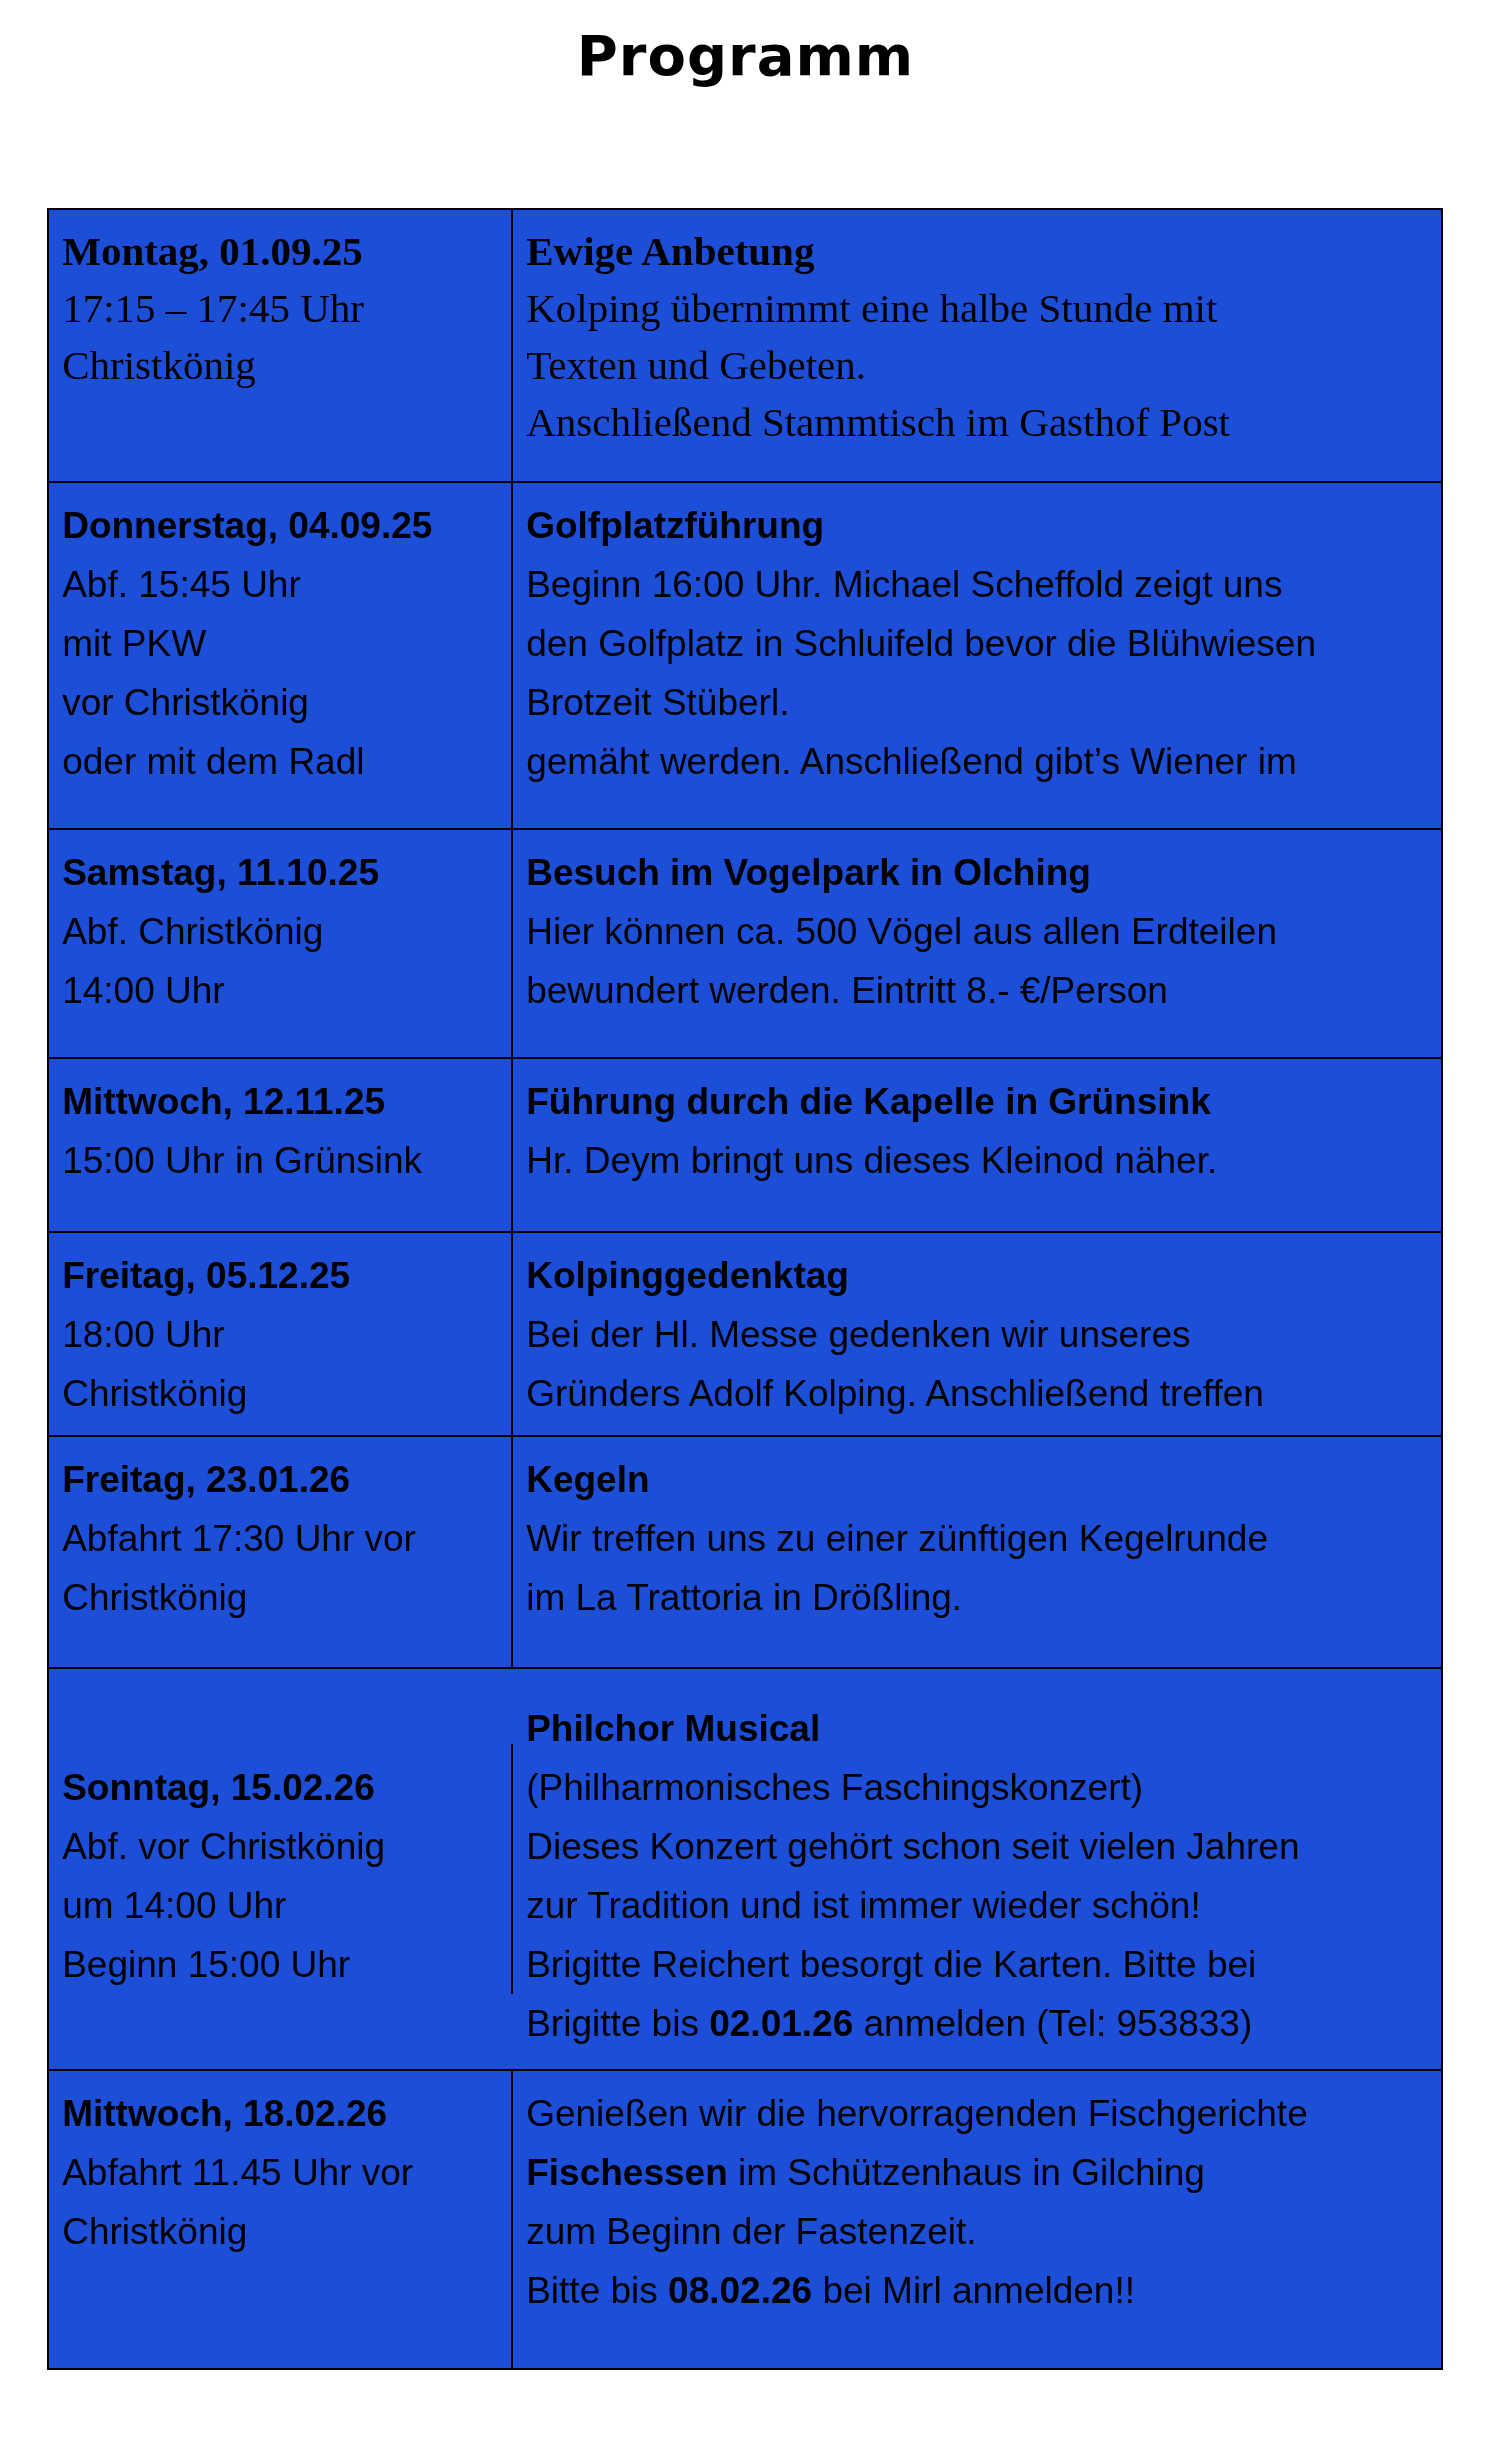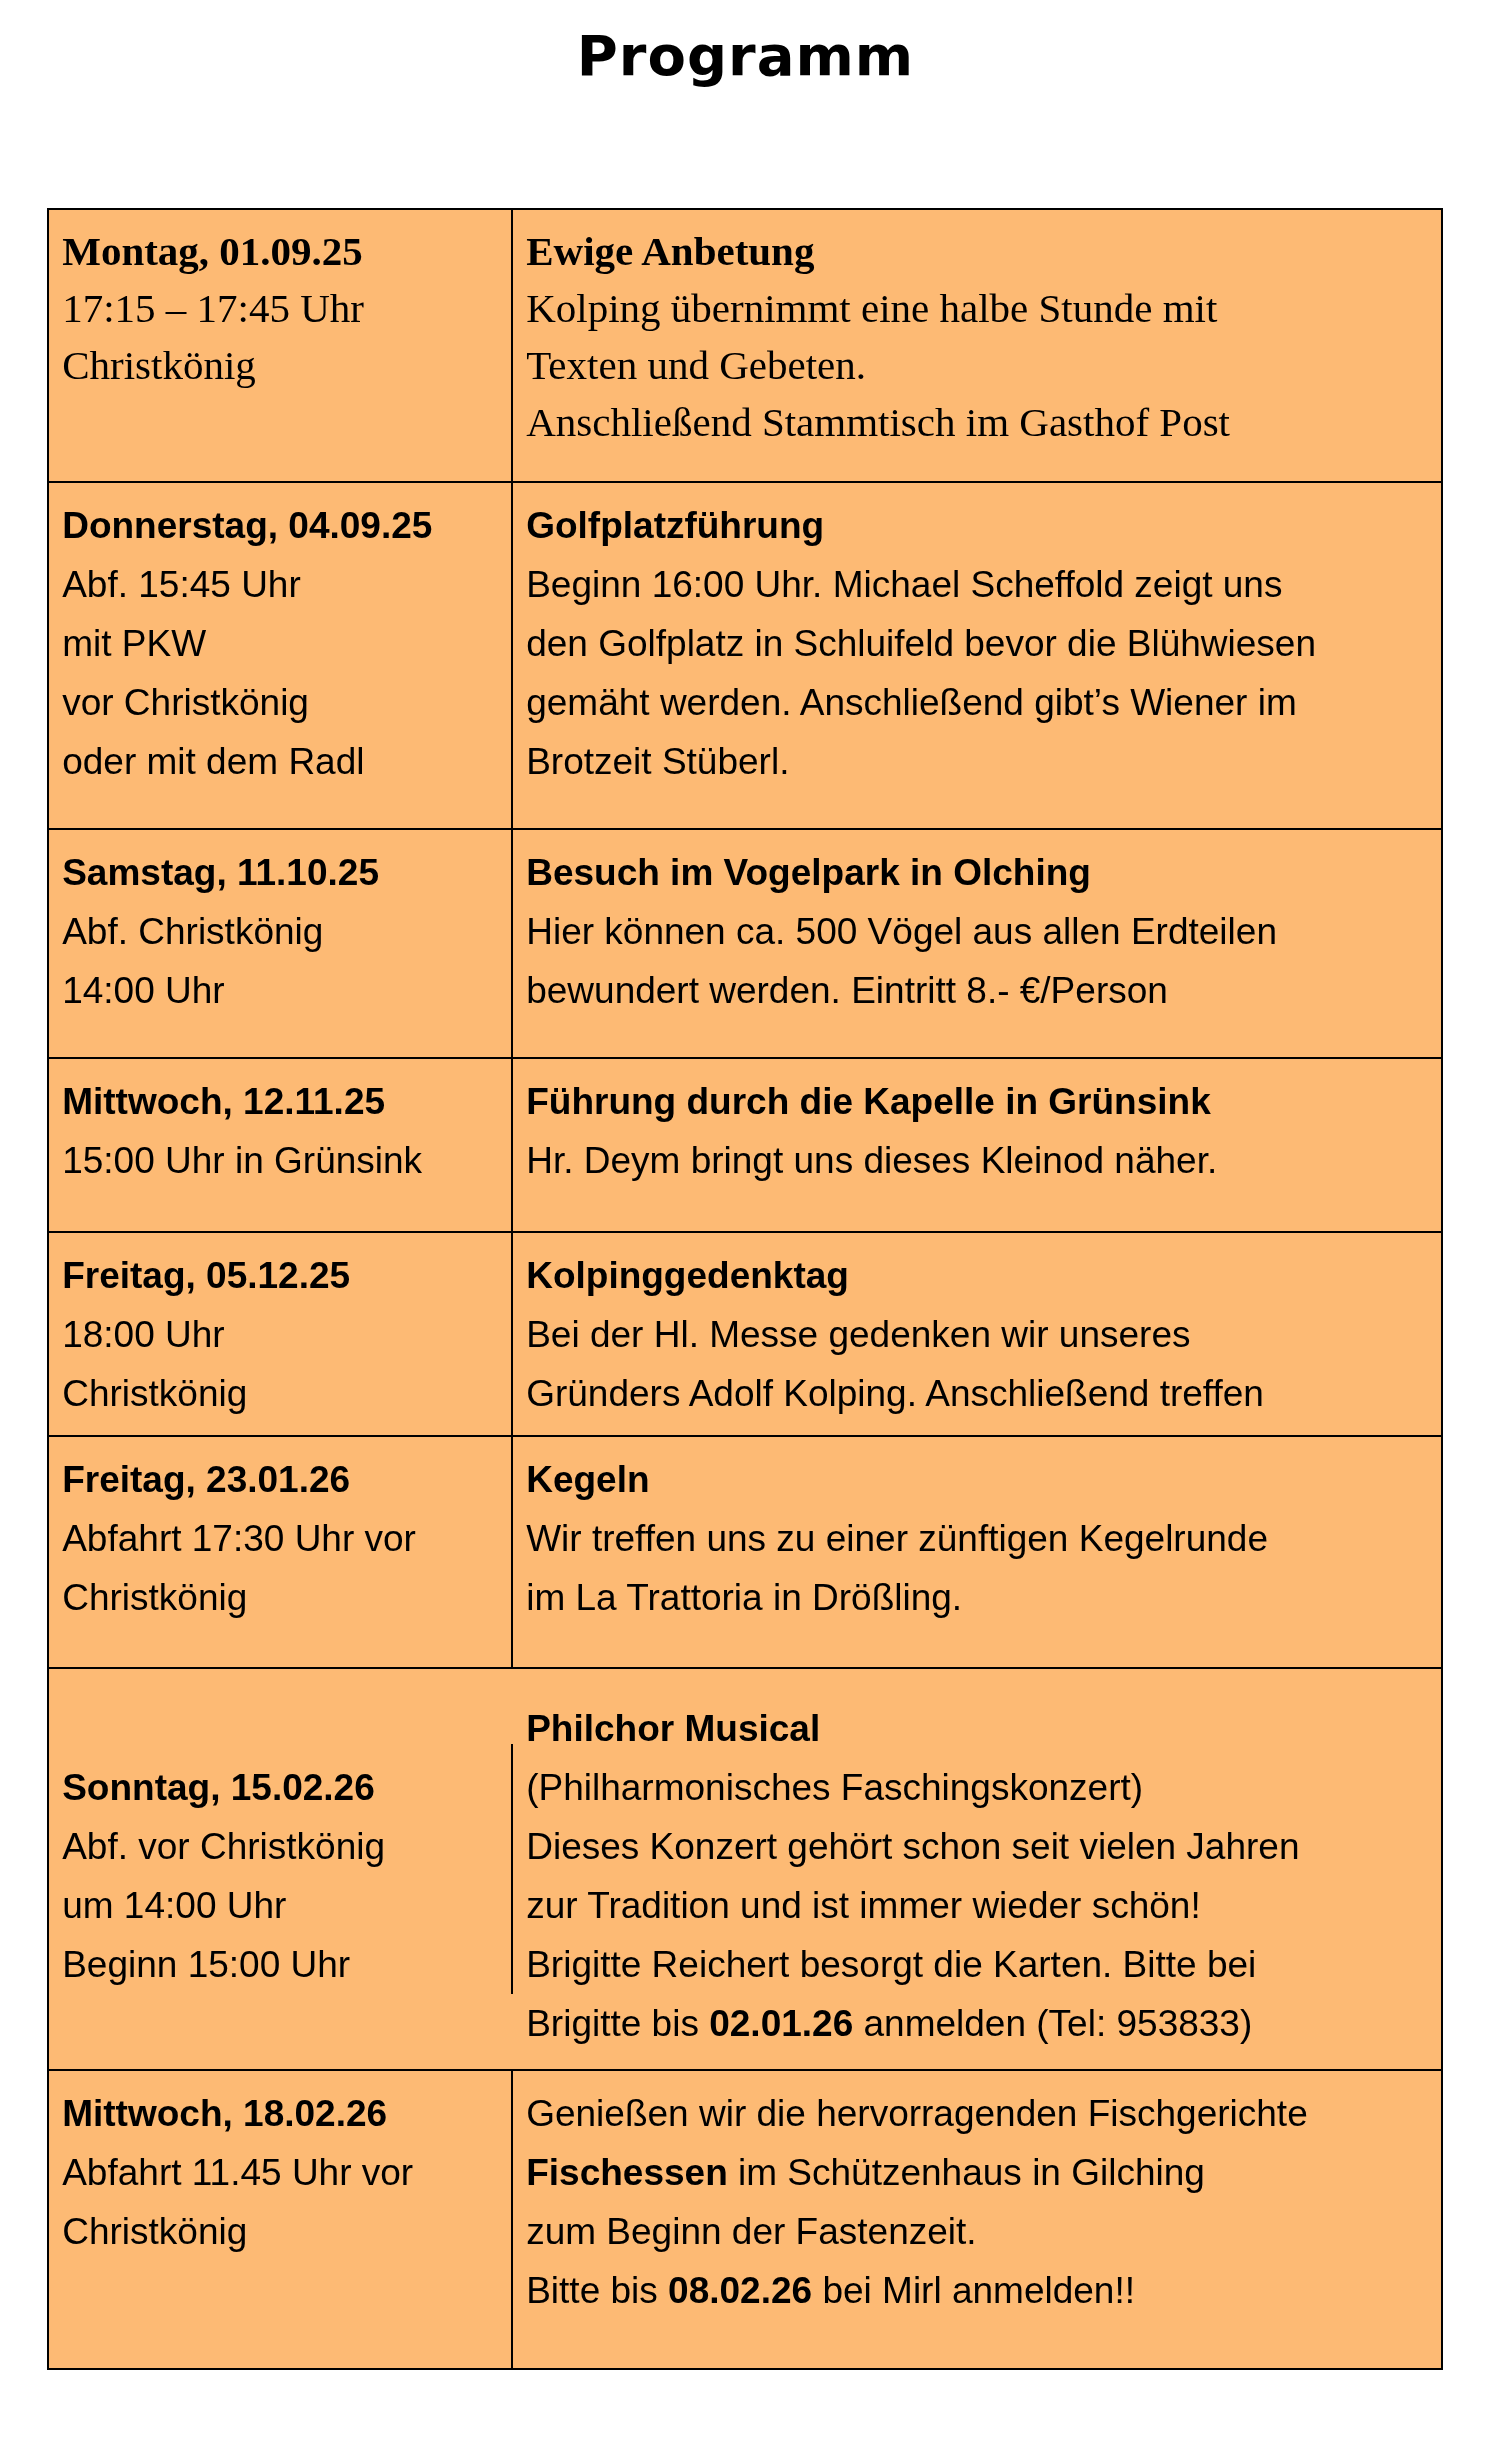--- a/index.html
+++ b/index.html
@@ -11,21 +11,21 @@
     position:absolute;top:20.4px;left:0;width:100%;
     text-align:center;
     font-family:"DejaVu Sans",sans-serif;
     font-size:56px;line-height:1.3;font-weight:700;
     letter-spacing:1px;
   }
   .program-table{
     position:absolute;left:47px;top:208px;width:1396px;
     border:2.5px solid #000000;
     box-sizing:border-box;
-    background:#fdba74;
+    background:#1d4ed8;
   }
   .row{
     display:flex;box-sizing:border-box;
   }
   .row:not(:last-child){border-bottom:2px solid #000000;}
   .cell{
     box-sizing:border-box;
     padding:13.2px 10.2px 0 13.2px;
     font-size:37px;line-height:59px;
     overflow:hidden;
@@ -66,22 +66,22 @@
         <div class="line"><span class="b">Donnerstag, 04.09.25</span></div>
         <div class="line"><span>Abf. 15:45 Uhr</span></div>
         <div class="line"><span>mit PKW</span></div>
         <div class="line"><span>vor Christkönig</span></div>
         <div class="line"><span>oder mit dem Radl</span></div>
       </div>
       <div class="cell desc-cell">
         <div class="line"><span class="b">Golfplatzführung</span></div>
         <div class="line"><span>Beginn 16:00 Uhr. Michael Scheffold zeigt uns</span></div>
         <div class="line"><span>den Golfplatz in Schluifeld bevor die Blühwiesen</span></div>
+        <div class="line"><span>Brotzeit Stüberl.</span></div>
         <div class="line"><span>gemäht werden. Anschließend gibt’s Wiener im</span></div>
-        <div class="line"><span>Brotzeit Stüberl.</span></div>
       </div>
     </div>
     <div class="row sans" style="height: 229px;">
       <div class="cell date-cell">
         <div class="line"><span class="b">Samstag, 11.10.25</span></div>
         <div class="line"><span>Abf. Christkönig</span></div>
         <div class="line"><span>14:00 Uhr</span></div>
       </div>
       <div class="cell desc-cell">
         <div class="line"><span class="b">Besuch im Vogelpark in Olching</span></div>

